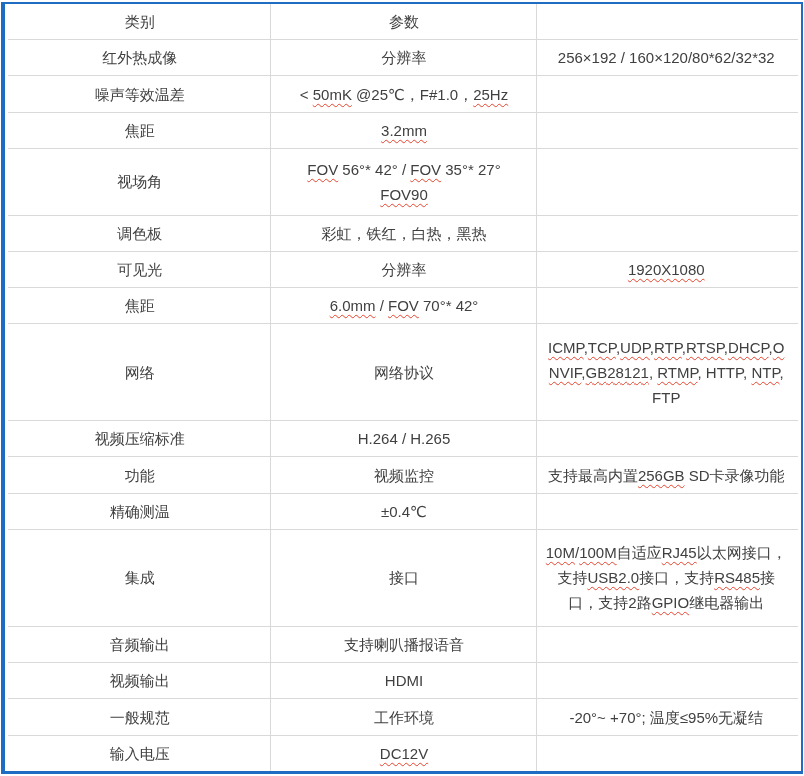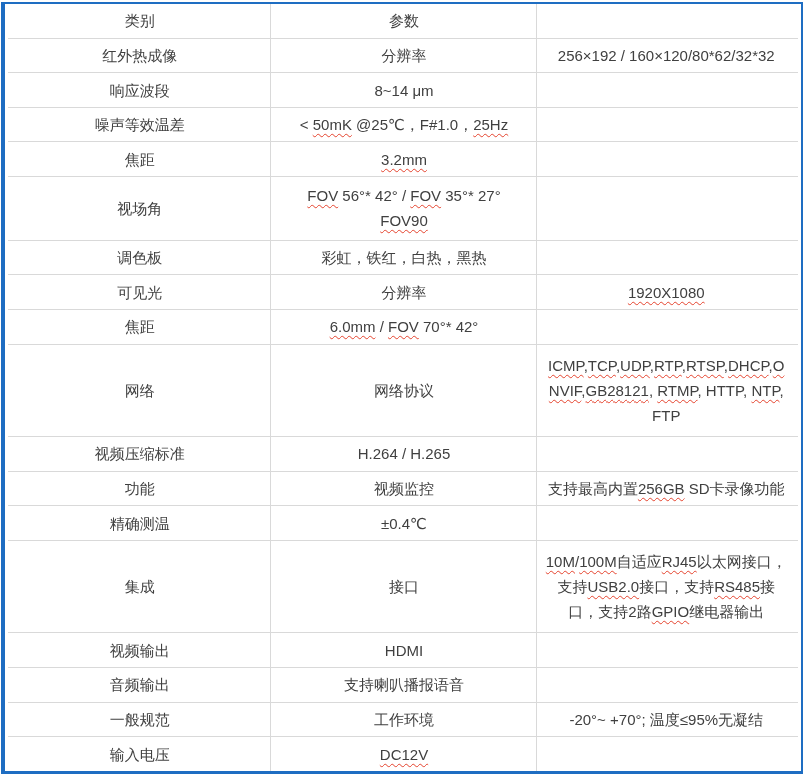--- a/index.html
+++ b/index.html
@@ -65,25 +65,20 @@
           <td class="col-category"><span>类别</span></td>
           <td class="col-parameter"><span>参数</span></td>
           <td class="col-value"></td>
         </tr>
         <tr>
           <td class="col-category"><span>红外热成像</span></td>
           <td class="col-parameter"><span>分辨率</span></td>
           <td class="col-value"><span>256×192 / 160×120/80*62/32*32</span></td>
         </tr>
         <tr>
-          <td class="col-category"><span>响应波段</span></td>
-          <td class="col-parameter"><span>8~14 μm</span></td>
-          <td class="col-value"></td>
-        </tr>
-        <tr>
           <td class="col-category"><span>噪声等效温差</span></td>
           <td class="col-parameter"><span>&lt; </span><span class="sq">50mK</span><span> @25℃，F#1.0，</span><span class="sq">25Hz</span></td>
           <td class="col-value"></td>
         </tr>
         <tr>
           <td class="col-category"><span>焦距</span></td>
           <td class="col-parameter"><span class="sq">3.2mm</span></td>
           <td class="col-value"></td>
         </tr>
         <tr>
@@ -125,27 +120,27 @@
           <td class="col-category"><span>精确测温</span></td>
           <td class="col-parameter"><span>±0.4℃</span></td>
           <td class="col-value"></td>
         </tr>
         <tr>
           <td class="col-category"><span>集成</span></td>
           <td class="col-parameter"><span>接口</span></td>
           <td class="col-value"><span class="sq">10M</span><span>/</span><span class="sq">100M</span><span>自适应</span><span class="sq">RJ45</span><span>以太网接口，支持</span><span class="sq">USB2.0</span><span>接口，支持</span><span class="sq">RS485</span><span>接口，支持2路</span><span class="sq">GPIO</span><span>继电器输出</span></td>
         </tr>
         <tr>
-          <td class="col-category"><span>视频输出</span></td>
-          <td class="col-parameter"><span>HDMI</span></td>
+          <td class="col-category"><span>音频输出</span></td>
+          <td class="col-parameter"><span>支持喇叭播报语音</span></td>
           <td class="col-value"></td>
         </tr>
         <tr>
-          <td class="col-category"><span>音频输出</span></td>
-          <td class="col-parameter"><span>支持喇叭播报语音</span></td>
+          <td class="col-category"><span>视频输出</span></td>
+          <td class="col-parameter"><span>HDMI</span></td>
           <td class="col-value"></td>
         </tr>
         <tr>
           <td class="col-category"><span>一般规范</span></td>
           <td class="col-parameter"><span>工作环境</span></td>
           <td class="col-value"><span>-20°~ +70°; 温度≤95%无凝结</span></td>
         </tr>
         <tr>
           <td class="col-category"><span>输入电压</span></td>
           <td class="col-parameter"><span class="sq">DC12V</span></td>

